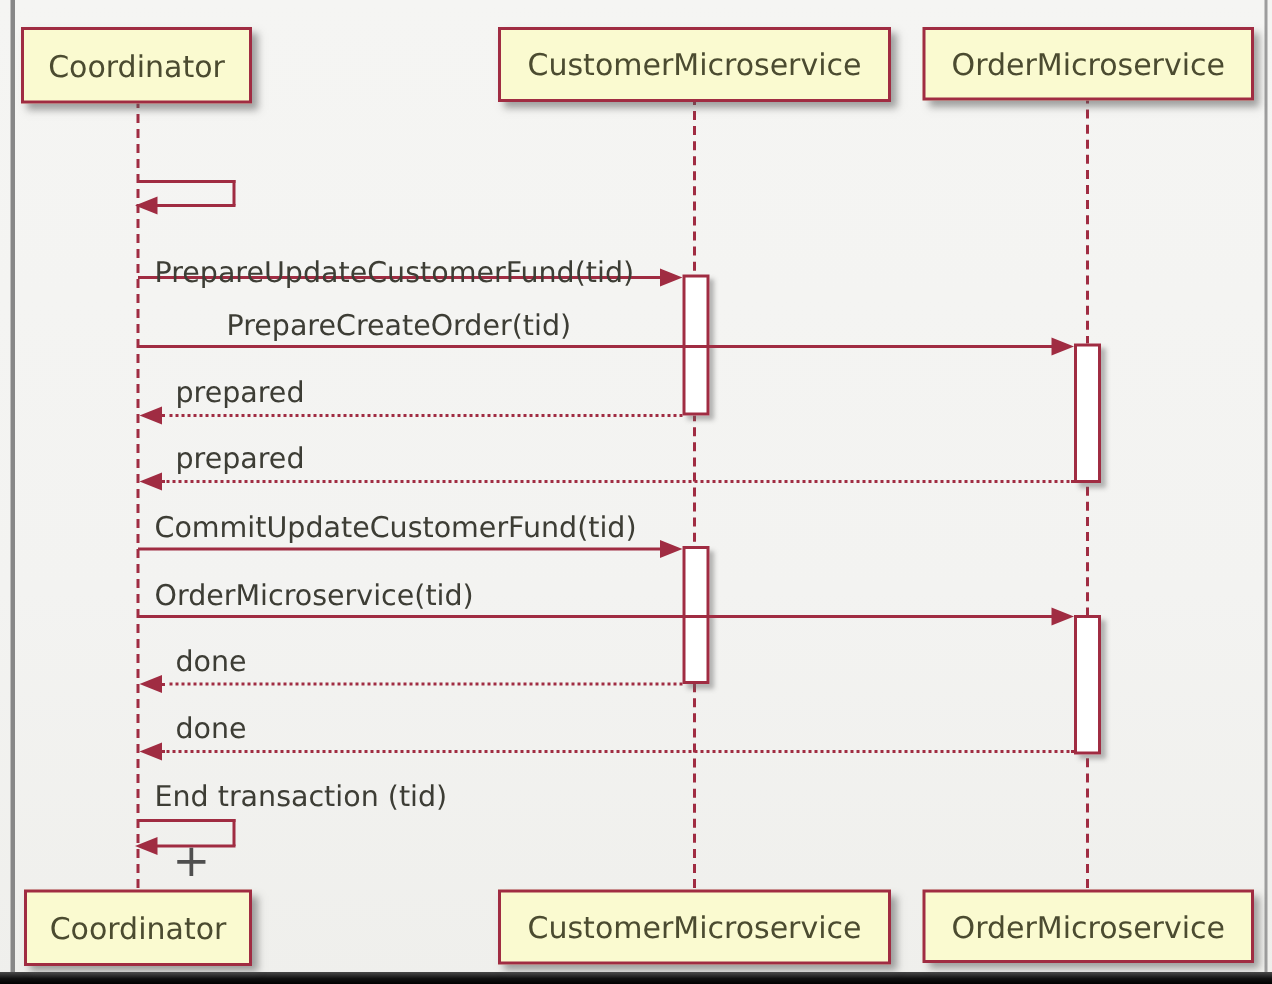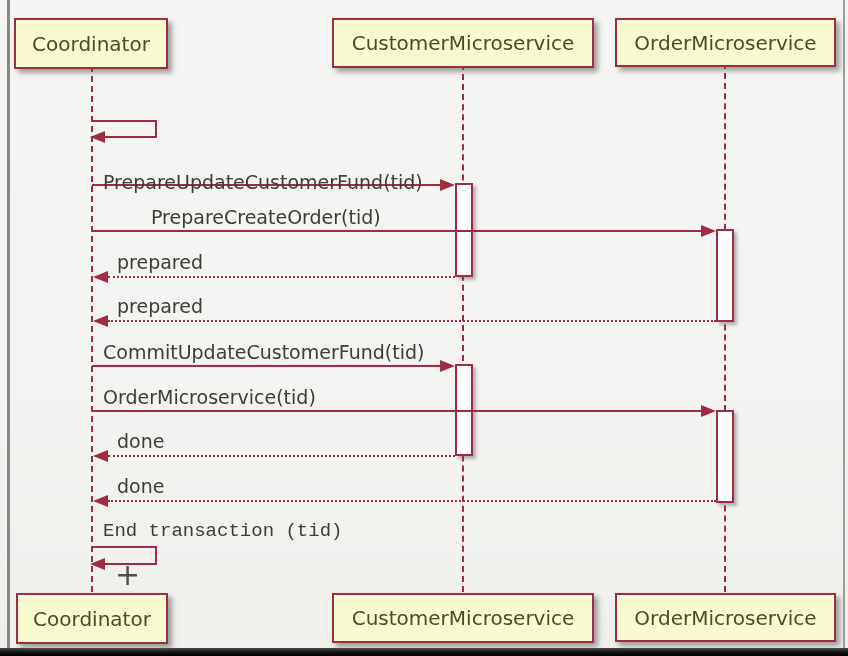--- a/index.html
+++ b/index.html
@@ -104,20 +104,20 @@
   <div class="arr-right" style="left:701px;top:405px;"></div>
 
   <div class="mlabel" style="left:117px;top:430px;">done</div>
   <div class="line-dotted" style="left:108px;top:455px;width:347px;"></div>
   <div class="arr-left" style="left:93px;top:450px;"></div>
 
   <div class="mlabel" style="left:117px;top:475px;">done</div>
   <div class="line-dotted" style="left:108px;top:500px;width:608px;"></div>
   <div class="arr-left" style="left:93px;top:495px;"></div>
 
-  <div class="mlabel" style="left:103px;top:520px;font-family:Liberation Mono, monospace;">End transaction (tid)</div>
+  <div class="mlabel" style="left:103px;top:520px;">End transaction (tid)</div>
   <div class="line-solid" style="left:92px;top:546px;width:65px;"></div>
   <div class="vline" style="left:155px;top:546px;height:18px;"></div>
   <div class="line-solid" style="left:104px;top:563px;width:53px;"></div>
   <div class="arr-left" style="left:90px;top:558px;"></div>
   <div class="plus" style="left:115px;top:561px;">+</div>
 
 </div>
 
 </body></html>

